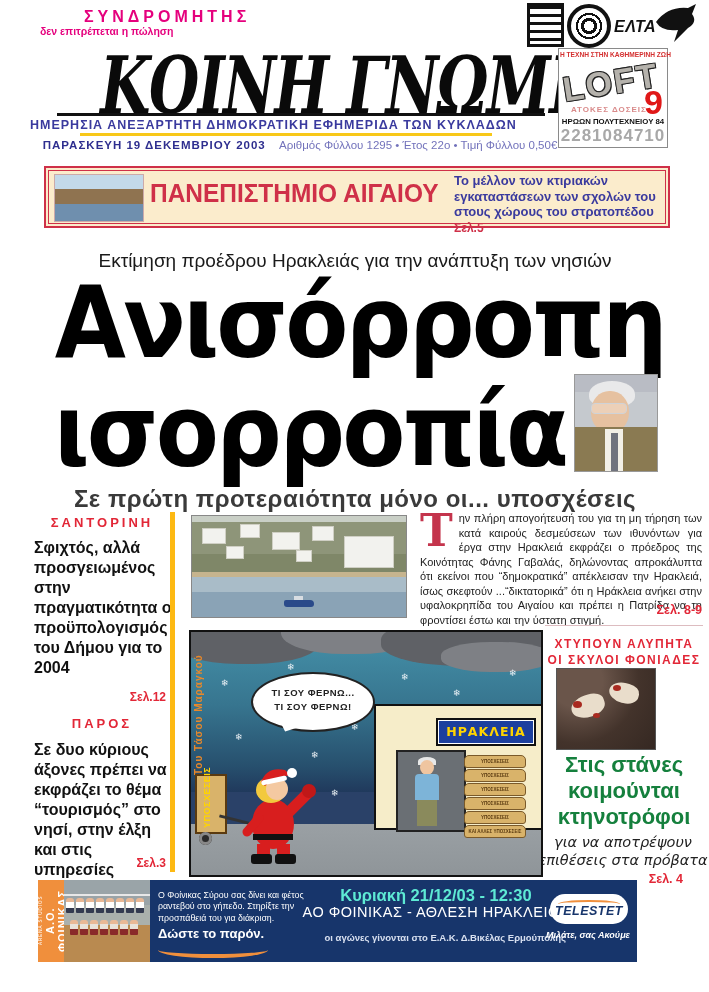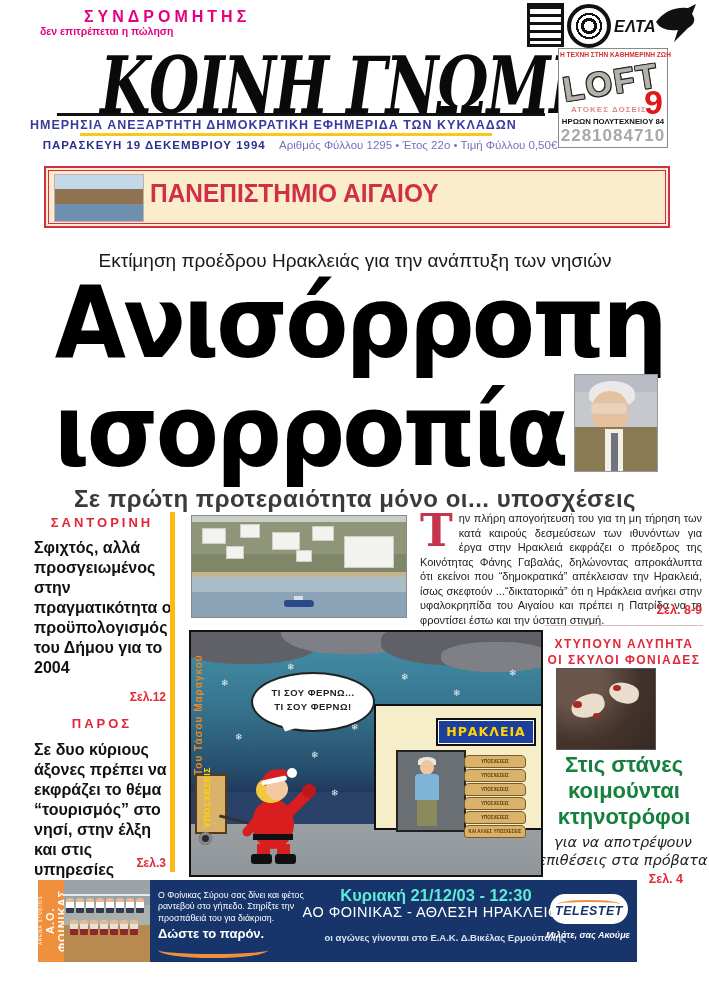--- a/index.html
+++ b/index.html
@@ -161,36 +161,40 @@
     <svg class="elta-swoosh" width="44" height="40" viewBox="0 0 44 40">
       <path d="M2 18 Q14 2 34 4 L42 0 L38 10 Q44 18 34 24 L20 38 L24 26 Q8 28 2 18 Z" fill="#111"></path>
     </svg>
   </div>
 
   <div class="abs masthead">ΚΟΙΝΗ ΓΝΩΜΗ</div>
   <div class="abs mast-rule"></div>
   <div class="abs mast-tagline">ΗΜΕΡΗΣΙΑ ΑΝΕΞΑΡΤΗΤΗ ΔΗΜΟΚΡΑΤΙΚΗ ΕΦΗΜΕΡΙΔΑ ΤΩΝ ΚΥΚΛΑΔΩΝ</div>
   <div class="abs mast-yellow"></div>
   <div class="abs dateline">
-    <span class="date-main">ΠΑΡΑΣΚΕΥΗ 19 ΔΕΚΕΜΒΡΙΟΥ 1994</span>
+    <span class="date-main">ΠΑΡΑΣΚΕΥΗ 19 ΔΕΚΕΜΒΡΙΟΥ 2003</span>
     <span class="issue-info">Αριθμός Φύλλου 1295 • Έτος 22ο • Τιμή Φύλλου 0,50€</span>
   </div>
 
   <div class="abs loft">
     <div class="loft-tag">Η ΤΕΧΝΗ ΣΤΗΝ ΚΑΘΗΜΕΡΙΝΗ ΖΩΗ</div>
     <div class="loft-brand">LOFT</div>
     <div class="loft-inst">ΑΤΟΚΕΣ ΔΟΣΕΙΣ</div>
     <div class="loft-nine">9</div>
     <div class="loft-addr">ΗΡΩΩΝ ΠΟΛΥΤΕΧΝΕΙΟΥ 84</div>
     <div class="loft-phone">2281084710</div>
   </div>
 
   <div class="abs uni">
     <div class="uni-photo"></div>
     <div class="uni-title">ΠΑΝΕΠΙΣΤΗΜΙΟ ΑΙΓΑΙΟΥ</div>
+    <div class="uni-teaser">
+      <span>Το μέλλον των κτιριακών εγκαταστάσεων των σχολών του στους χώρους του στρατοπέδου</span>
+      <span class="uni-page">Σελ.5</span>
+    </div>
   </div>
 
   <div class="abs kicker">Εκτίμηση προέδρου Ηρακλειάς για την ανάπτυξη των νησιών</div>
   <div class="abs hl hl1">Ανισόρροπη</div>
   <div class="abs hl hl2">ισορροπία</div>
   <div class="abs portrait">
     <div class="p-hair"></div>
     <div class="p-face"></div>
     <div class="p-glasses"></div>
     <div class="p-jacket"></div>

